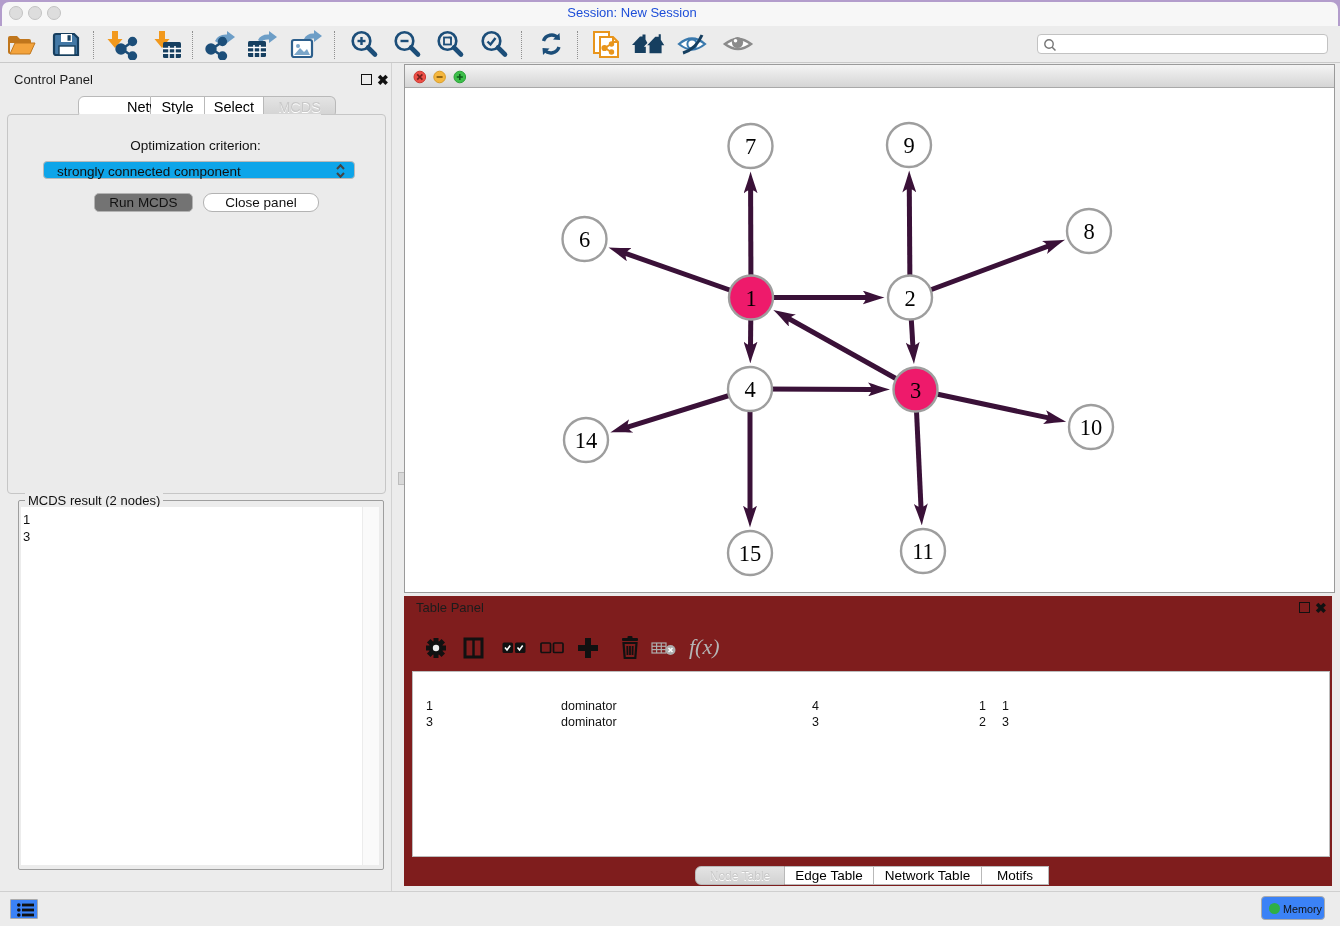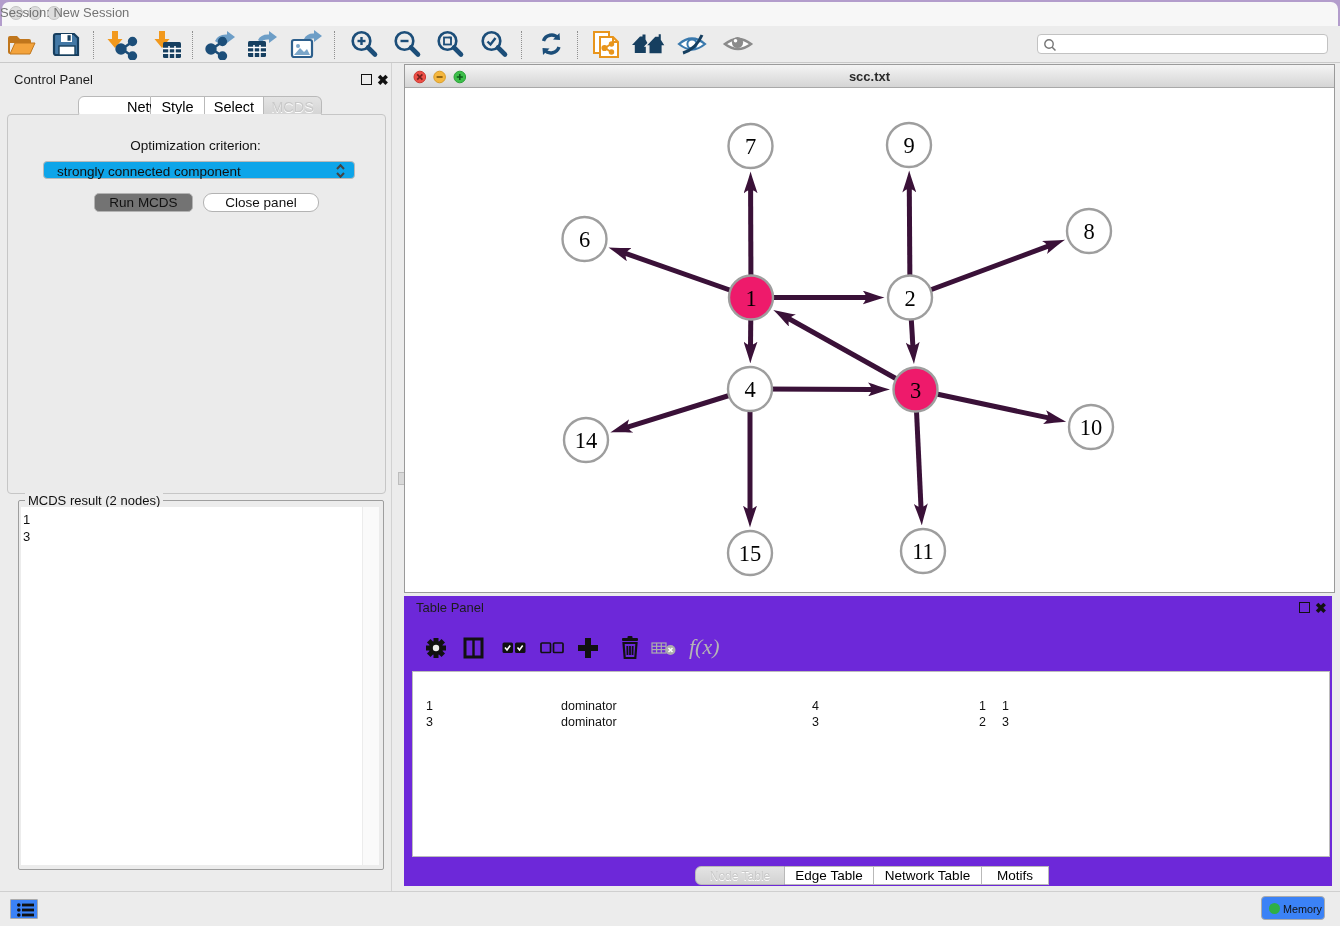--- a/index.html
+++ b/index.html
@@ -3,40 +3,40 @@
 <meta charset="utf-8">
 <style>
   html,body{margin:0;padding:0;}
   body{width:1340px;height:926px;position:relative;overflow:hidden;transform:translateZ(0);
        font-family:"Liberation Sans",sans-serif;background:#ececec;}
   .abs{position:absolute;}
   
   #tbar-outer{left:0;top:0;width:1340px;height:26px;background:#b39dcc;}
   #tbar{left:2px;top:2px;width:1336px;height:24px;background:#f7f7f7;border-radius:7px 7px 0 0;}
   .tl{width:12px;height:12px;border-radius:50%;background:#dddddd;border:1px solid #c3c3c3;top:6px;}
-  #wtitle{top:5px;left:0;width:1264px;text-align:left;font-size:13px;color:#737373;}
+  #wtitle{top:5px;left:0;width:1264px;text-align:center;font-size:13px;color:#1d4ed8;}
   
   #toolbar{left:0;top:26px;width:1340px;height:36px;background:#ececec;border-bottom:1px solid #c9c9c9;}
   .tsep{top:5px;height:28px;width:0;border-left:1px dotted #8f8f8f;}
   .ticon{top:3px;}
   
   #cpanel{left:2px;top:63px;width:389px;height:828px;background:#ececec;border-right:1px solid #d2d2d2;}
   .ptitle{font-size:13px;color:#1c1c1c;}
   .float-ic{width:9px;height:9px;border:1.5px solid #111;}
   .close-x{font-size:14px;font-weight:bold;color:#111;line-height:12px;}
   .tabgrp .tab{position:absolute;top:0;height:100%;box-sizing:border-box;background:#fff;
      border:1px solid #b9b9b9;border-left:none;text-align:center;font-size:14.5px;color:#000;}
   .tabgrp .tabsel{background:linear-gradient(#e4e4e4,#d2d2d2);color:#c9c9c9 !important;
      text-shadow:0 1px 0 #ffffff;}
   
   #netwin{left:404px;top:64px;width:931px;height:529px;background:#fff;border:1px solid #9a9a9a;box-sizing:border-box;}
   #nettbar{left:0;top:0;width:929px;height:23px;background:linear-gradient(#f4f4f4,#d5d5d5);border-bottom:1px solid #a9a9a9;box-sizing:border-box;}
   #nettitle{top:4px;left:0;width:929px;text-align:center;font-size:13px;font-weight:bold;color:#2a2a2a;}
   
-  #tpanel{left:404px;top:596px;width:928px;height:290px;background:#6d28d9;}
+  #tpanel{left:404px;top:596px;width:928px;height:290px;background:#7f1d1d;}
   
   #sbar{left:0;top:891px;width:1340px;height:35px;background:#ececec;border-top:1px solid #cfcfcf;}
   .btnish{background:#3b82f6;border:1px solid #ababab;box-sizing:border-box;}
   
   .t12{font-size:12.5px;color:#111;}
   .noic::before{display:none !important;}
   .hc{position:absolute;top:0;height:19px;box-sizing:border-box;border-right:1px solid #d8d8d8;
       border-bottom:1px solid #c6c6c6;background:linear-gradient(#ffffff,#f0f0f0);
       text-align:center;font-size:12.5px;color:#111;line-height:18px;}
   .hc::before{content:"";position:absolute;left:9px;top:4px;width:12px;height:11px;
@@ -211,21 +211,21 @@
 
 <div class="abs" id="cpanel"></div>
 <div class="abs ptitle" style="left:14px;top:72px;">Control Panel</div>
 <div class="abs float-ic" style="left:361px;top:74px;"></div>
 <div class="abs close-x" style="left:377px;top:74px;">✖</div>
 
 <div class="abs tabgrp" style="left:78px;top:96px;width:244px;height:22px;">
   <div class="tab" style="left:0;width:73px;border-left:1px solid #b9b9b9;border-radius:6px 0 0 6px;line-height:21px;padding-left:48px;">Network</div>
   <div class="tab" style="left:73px;width:54px;line-height:21px;">Style</div>
   <div class="tab" style="left:127px;width:59px;line-height:21px;">Select</div>
-  <div class="tab tabsel" style="left:186px;width:58px;border-radius:0 6px 6px 0;line-height:21px;">MCDS</div>
+  <div class="tab tabsel" style="left:186px;width:72px;border-radius:0 6px 6px 0;line-height:21px;">MCDS</div>
 </div>
 
 <div class="abs" style="left:7px;top:114px;width:377px;height:378px;border:1px solid #c6c6c6;border-radius:4px;background:#ebebeb;"></div>
 <div class="abs" style="left:79px;top:114px;width:242px;height:3px;background:#ebebeb;"></div>
 <div class="abs" style="left:0;top:137.5px;width:391px;text-align:center;font-size:13.5px;color:#111;">Optimization criterion:</div>
 <div class="abs" style="left:43px;top:161px;width:312px;height:18px;background:#0ea5e9;border:1px solid #b9b9b9;border-radius:4px;box-sizing:border-box;">
   <span style="position:absolute;left:13px;top:1.5px;font-size:13.5px;color:#111;">strongly connected component</span>
   <svg style="position:absolute;right:8px;top:2px;" width="11" height="14" viewBox="0 0 11 14">
     <path d="M2 5 L5.5 1.2 L9 5" fill="none" stroke="#444" stroke-width="2"></path>
     <path d="M2 9 L5.5 12.8 L9 9" fill="none" stroke="#444" stroke-width="2"></path>
@@ -238,21 +238,20 @@
 <div class="abs" style="left:25px;top:493px;background:#ececec;padding:0 3px;font-size:13px;color:#111;">MCDS result (2 nodes)</div>
 <div class="abs" style="left:21px;top:507px;width:358px;height:358px;background:#fff;"></div>
 <div class="abs" style="left:362px;top:507px;width:16px;height:358px;background:#fafafa;border-left:1px solid #ececec;"></div>
 <div class="abs" style="left:23px;top:511px;font-size:13px;color:#111;line-height:17px;">1<br>3</div>
 
 <div class="abs" style="left:398px;top:472px;width:6px;height:11px;background:#d9d9d9;border:1px solid #bdbdbd;"></div>
 <div class="abs" style="left:863px;top:584px;width:11px;height:6px;background:#d9d9d9;border:1px solid #bdbdbd;"></div>
 
 <div class="abs" id="netwin">
   <div class="abs" id="nettbar"></div>
-  <div class="abs" id="nettitle">scc.txt</div>
   <svg class="abs" style="left:0;top:0;" width="70" height="23" viewBox="0 0 70 23">
     <circle cx="14.8" cy="12" r="5.8" fill="#ee4f47" stroke="#c93a31" stroke-width="1"></circle>
     <path d="M12.2 9.4 L17.4 14.6 M17.4 9.4 L12.2 14.6" stroke="#71201c" stroke-width="1.6"></path>
     <circle cx="34.6" cy="12" r="5.8" fill="#f5b73e" stroke="#d99c26" stroke-width="1"></circle>
     <path d="M31.6 12 L37.6 12" stroke="#8a5e10" stroke-width="1.8"></path>
     <circle cx="54.8" cy="12" r="5.8" fill="#3dbf4a" stroke="#2aa238" stroke-width="1"></circle>
     <path d="M51.8 12 L57.8 12 M54.8 9 L54.8 15" stroke="#0e5a1c" stroke-width="1.6"></path>
   </svg>
   <svg class="abs" style="left:0;top:23px;" width="929" height="504" viewBox="0 0 929 504" id="graph">
     <defs>

